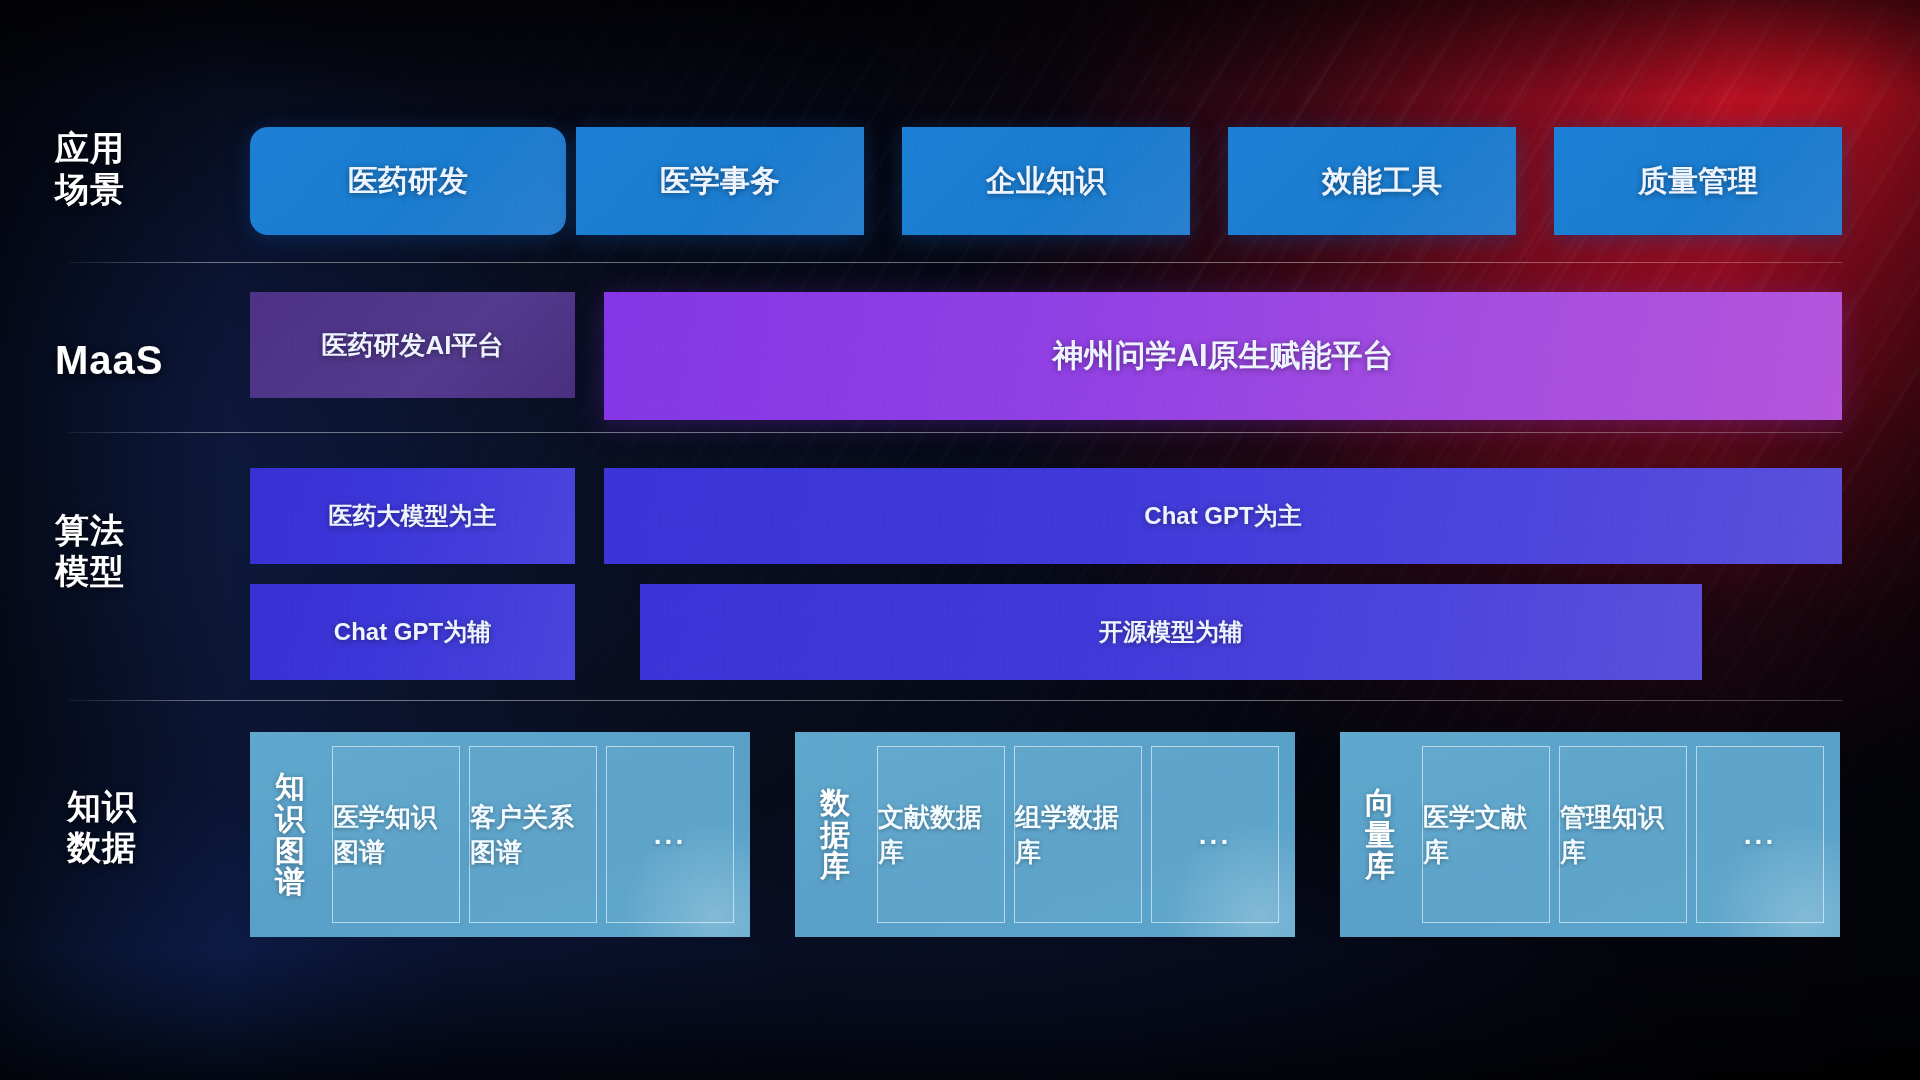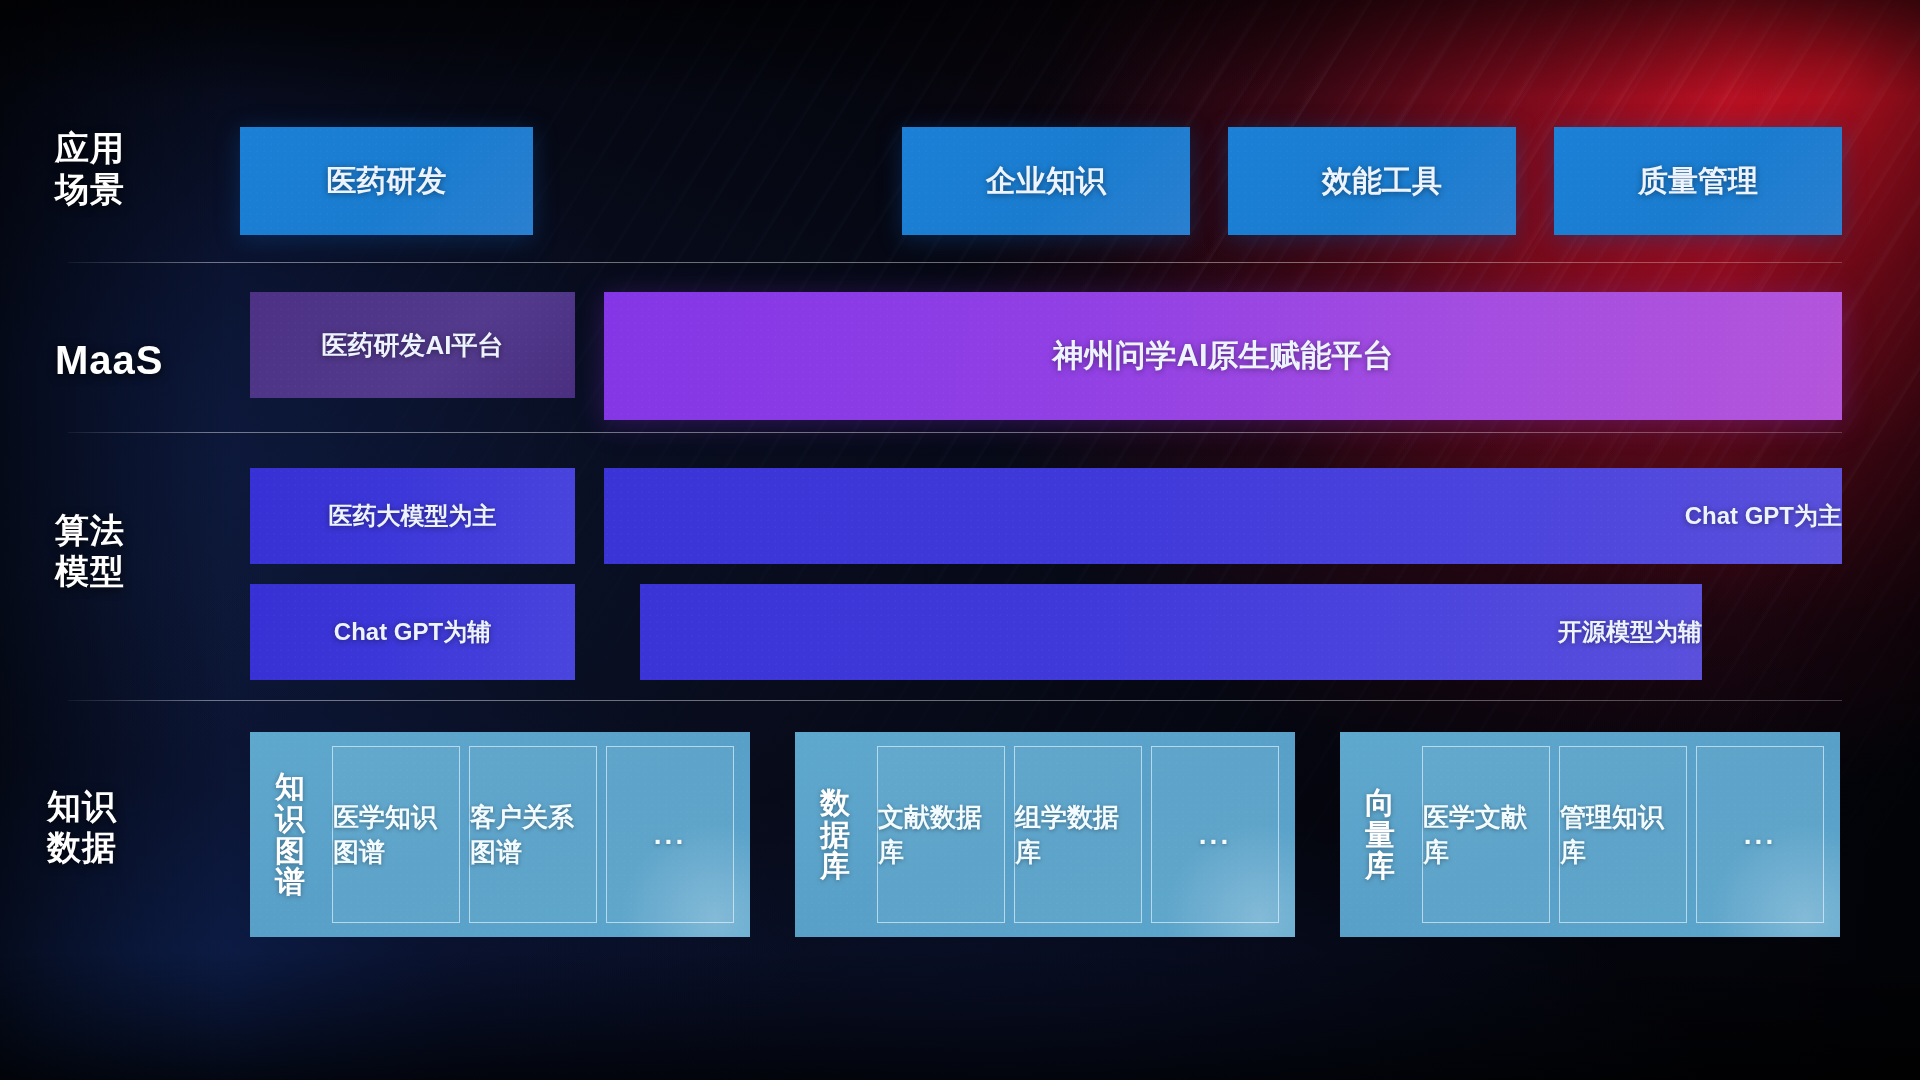--- a/index.html
+++ b/index.html
@@ -136,21 +136,20 @@
   }
 
   
   .algo{
     height:96px;
     font-size:24px;
     background:linear-gradient(105deg,#3730d4 0%,#3c37d8 45%,#4a45dd 100%);
   }
   .algo-wide{
     background:linear-gradient(100deg,#3a34d6 0%,#4039da 40%,#4b44dd 72%,#5a50dc 100%);
-    justify-content:flex-end;
   }
 
   
   .kpanel{
     position:relative;
     height:205px;
     display:flex;
     align-items:stretch;
     background:linear-gradient(160deg,#5fa8cd 0%,#59a0c8 50%,#5ba5cb 100%);
     padding:14px 16px 14px 12px;
@@ -214,23 +213,27 @@
   <div class="bg-layer bg-streaks2"></div>
   <div class="bg-layer bg-vignette"></div>
 
   <div id="content">
 
     <div class="rowlabel cn" style="left:55px; top:128px;">
       <div>应用</div>
       <div>场景</div>
     </div>
 
-    <div class="box app-box" style="position:absolute; left:240px; top:127px; width:293px;">
+    <div class="box app-box" style="position:absolute; left:250px; top:127px; width:316px;border-radius:18px;">
       <div class="dots"></div>
       <span>医药研发</span>
+    </div>
+    <div class="box app-box" style="position:absolute; left:576px; top:127px; width:288px;">
+      <div class="dots"></div>
+      <span>医学事务</span>
     </div>
     <div class="box app-box" style="position:absolute; left:902px; top:127px; width:288px;">
       <div class="dots"></div>
       <span>企业知识</span>
     </div>
     <div class="box app-box" style="position:absolute; left:1228px; top:127px; width:288px;padding-left:20px;">
       <div class="dots"></div>
       <span>效能工具</span>
     </div>
     <div class="box app-box" style="position:absolute; left:1554px; top:127px; width:288px;">
@@ -273,21 +276,21 @@
       <div class="dots"></div>
       <span>Chat GPT为辅</span>
     </div>
     <div class="box algo algo-wide" style="position:absolute; left:640px; top:584px; width:1062px;">
       <div class="dots"></div>
       <span>开源模型为辅</span>
     </div>
 
     <div class="divider" style="left:68px; top:700px; width:1774px;"></div>
 
-    <div class="rowlabel cn" style="left:47px; top:786px;">
+    <div class="rowlabel cn" style="left:67px; top:786px;">
       <div>知识</div>
       <div>数据</div>
     </div>
 
     <div class="kpanel" style="position:absolute; left:250px; top:732px; width:500px;">
       <div class="dots"></div>
       <div class="kpanel-title">
         <span>知</span>
         <span>识</span>
         <span>图</span>

